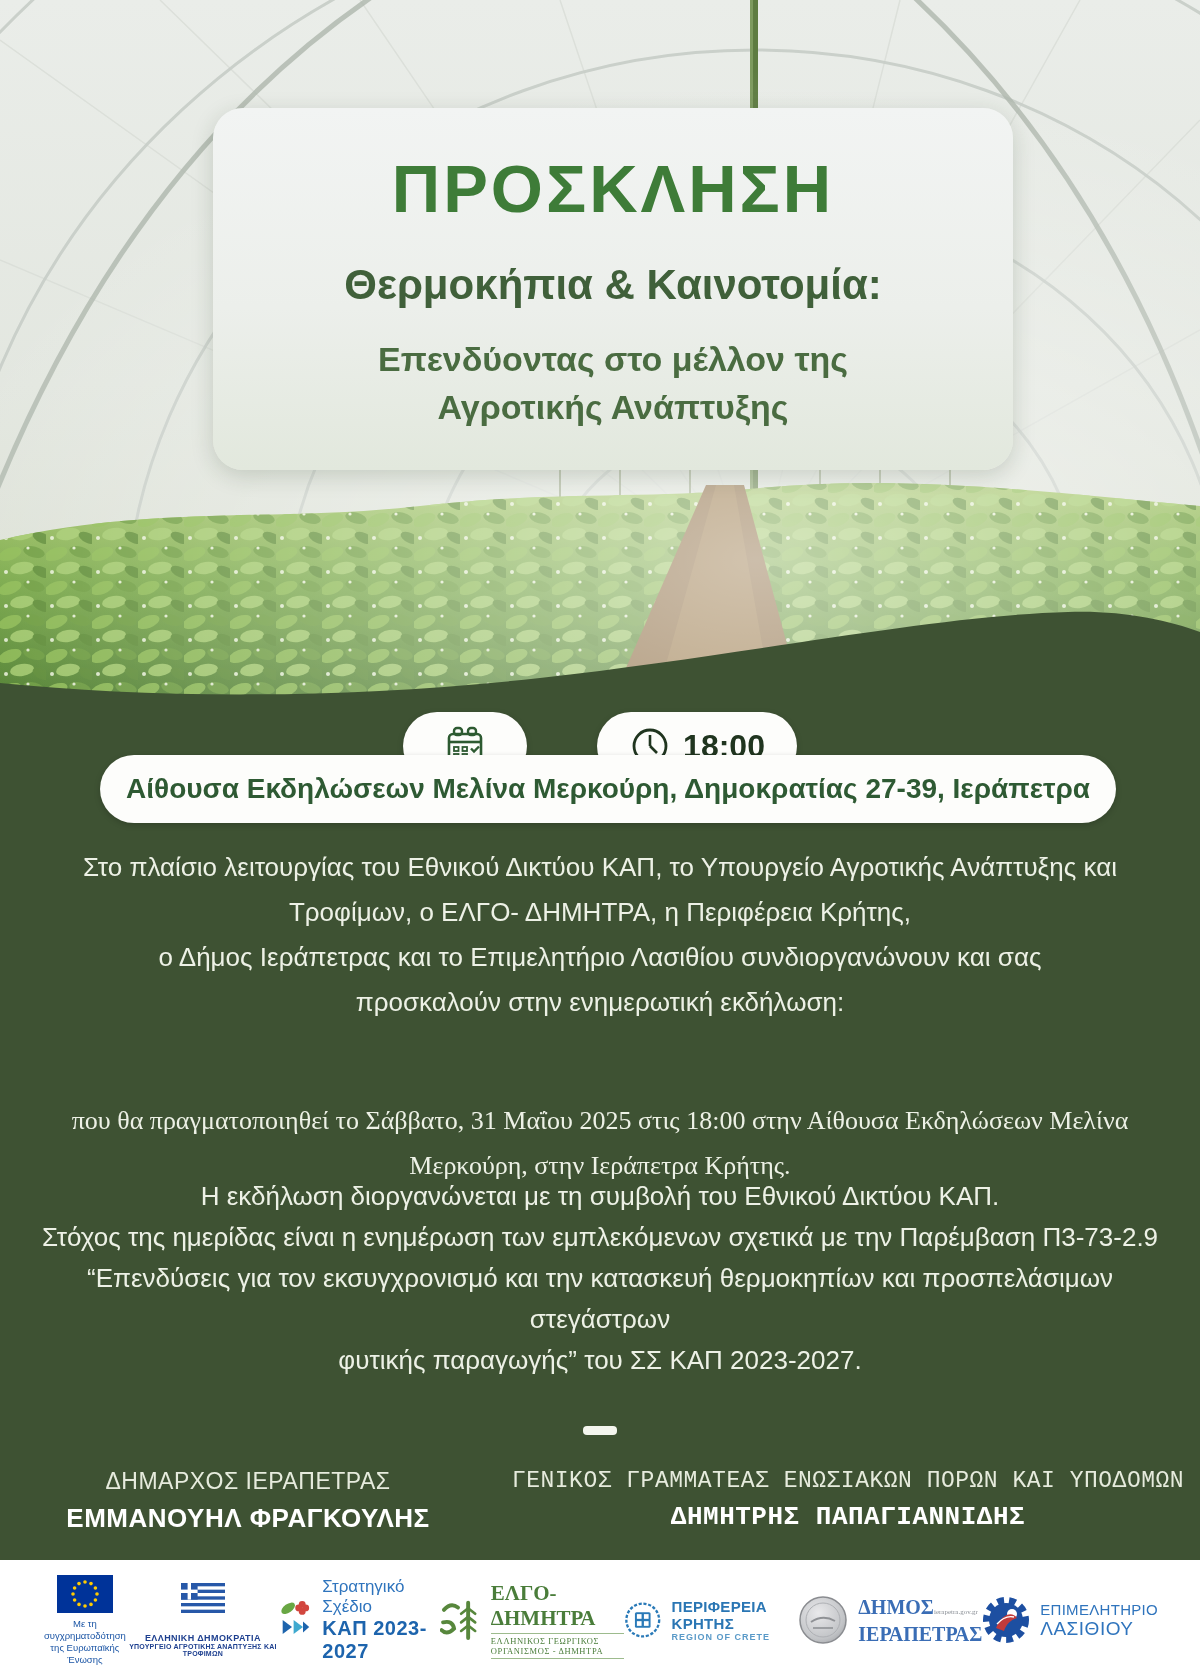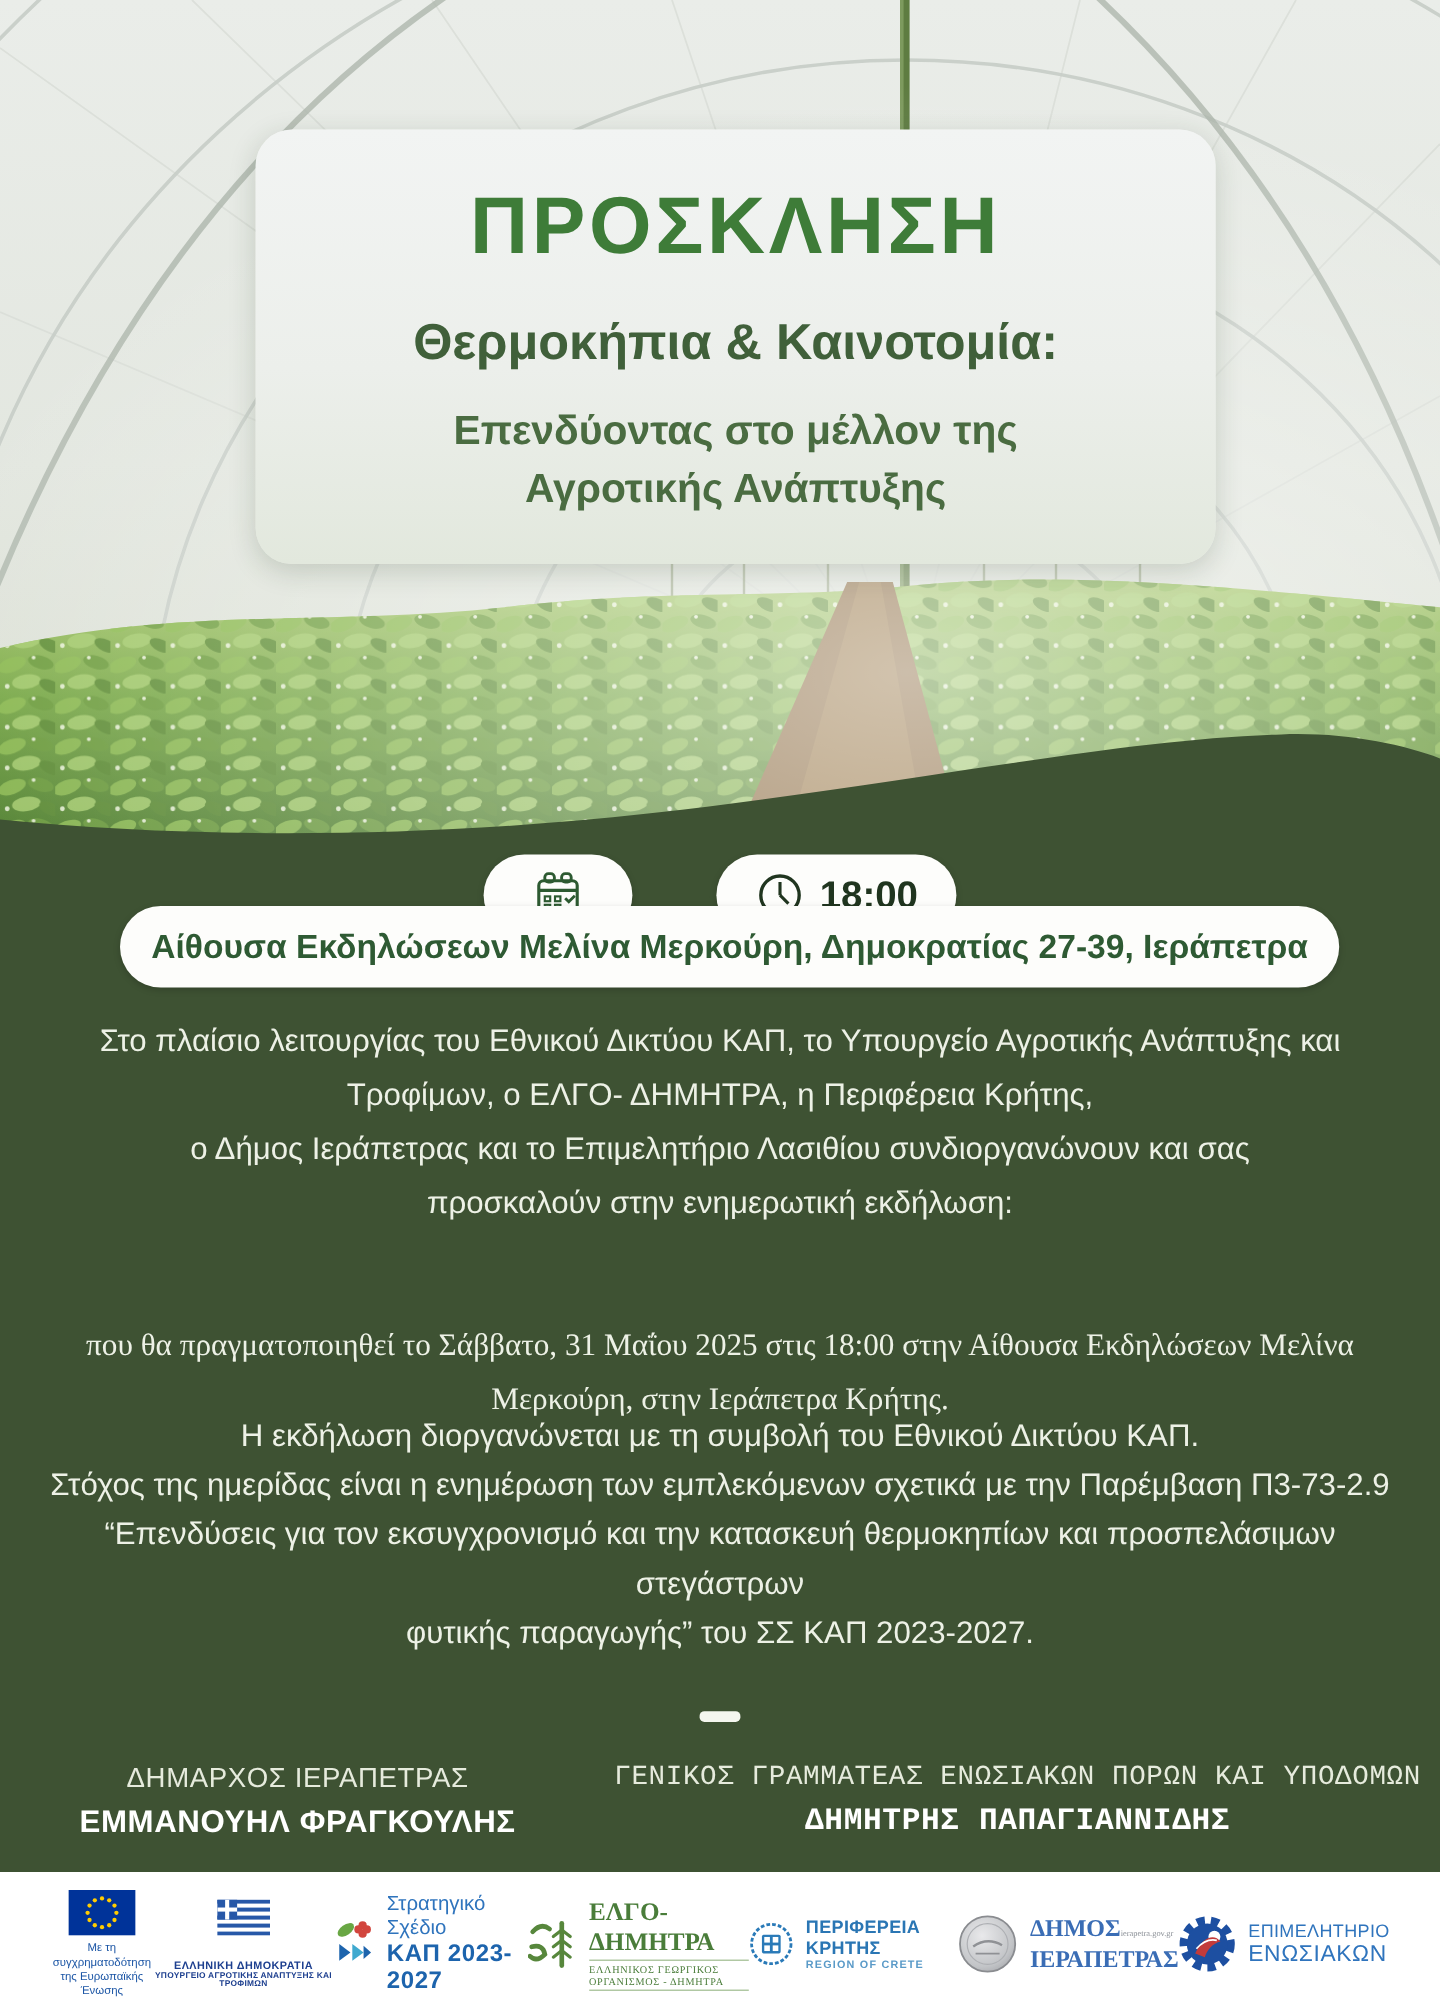--- a/index.html
+++ b/index.html
@@ -328,18 +328,18 @@
     <div class="logo-h">
       <svg width="48" height="48" viewBox="-24 -24 48 48" aria-hidden="true">
         <circle r="19" fill="none" stroke="#1D4FA1" stroke-width="8" stroke-dasharray="6.5 5"></circle>
         <circle r="17" fill="#1D4FA1"></circle>
         <circle cx="6" cy="-6" r="5" fill="#ffffff"></circle>
         <path d="M-10,8 C-4,-6 6,-9 11,-2 C4,0 0,5 -2,11 Z" fill="#C23B3B"></path>
         <path d="M-9,4 q8,-9 17,-7" fill="none" stroke="#ffffff" stroke-width="1.4"></path>
       </svg>
       <div>
         <div class="las-t1">ΕΠΙΜΕΛΗΤΗΡΙΟ</div>
-        <div class="las-t2">ΕΝΩΣΙΑΚΩΝ</div>
+        <div class="las-t2">ΛΑΣΙΘΙΟΥ</div>
       </div>
     </div>
 
   </div>
 </div>
 
 </body></html>

